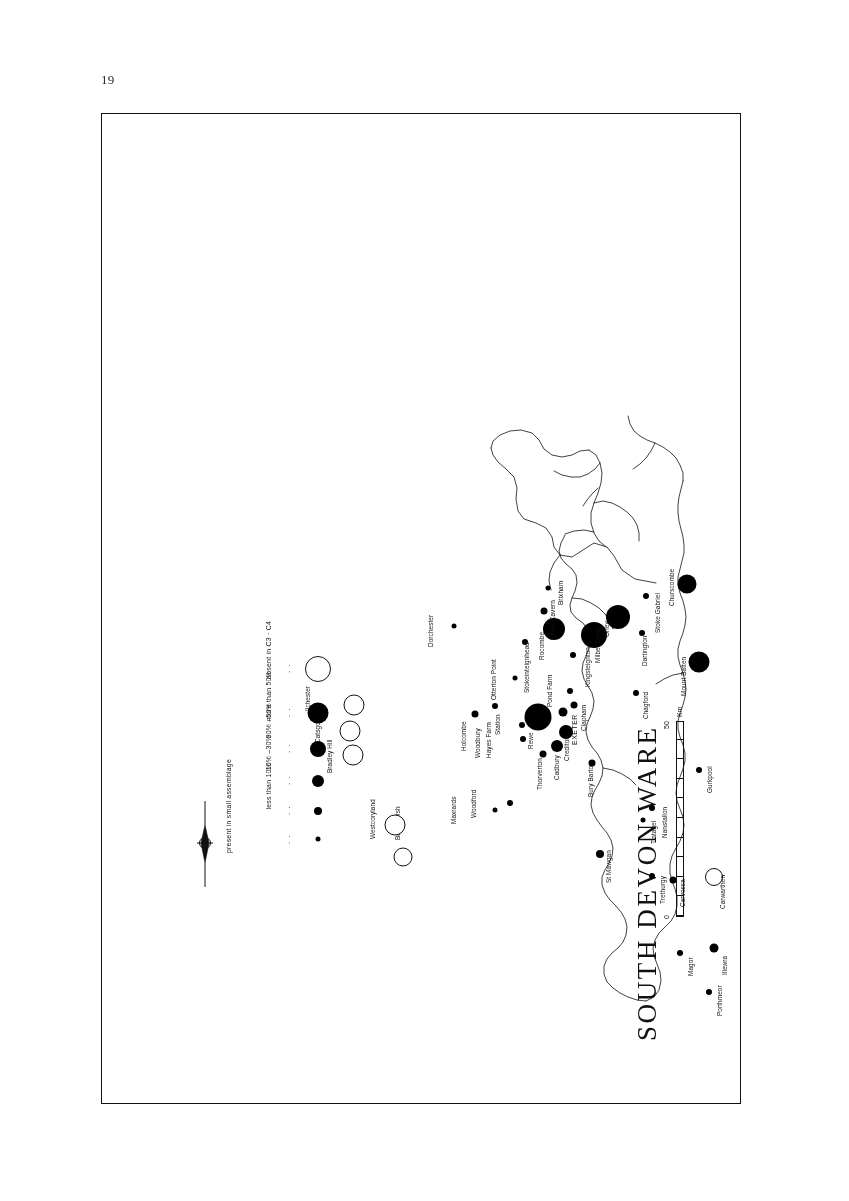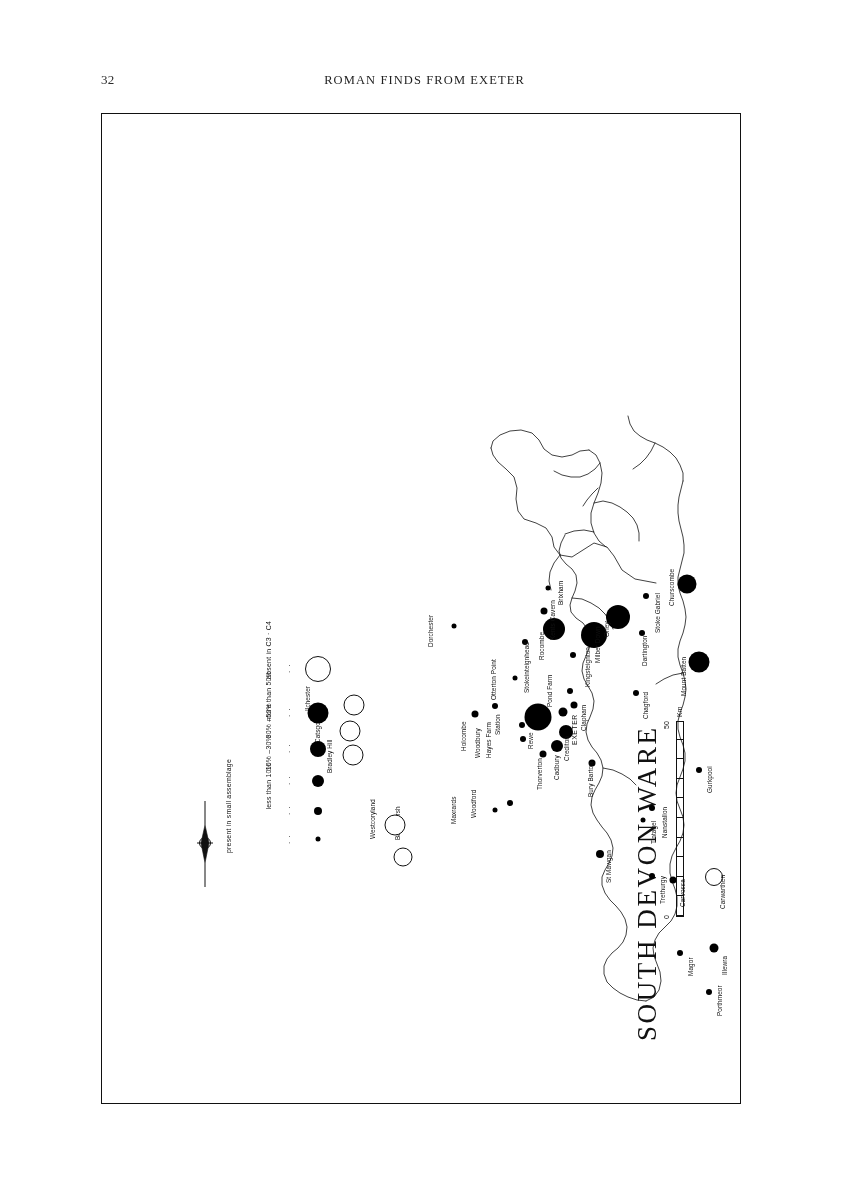--- a/index.html
+++ b/index.html
@@ -175,22 +175,21 @@
     width: 90px;
     height: 22px;
   }
   svg { display: block; }
 </style>
 </head>
 <body>
 
 <div class="page">
 
-  <div class="folio">32</div>
-  <div class="runhead">ROMAN FINDS FROM EXETER</div>
+  <div class="folio">19</div>
 
   <div class="figframe">
 
     <div class="maprot">
       <div class="inner">
 
         <svg width="989" height="638" viewBox="0 0 989 638" style="position:absolute;left:0;top:0;">
           <g fill="none" stroke="#111" stroke-width="0.8" stroke-linejoin="round" stroke-linecap="round">
 
             <path d="M 520 554 L 524 533 L 533 520 L 547 512 L 556 505 L 560 492 L 553 481

